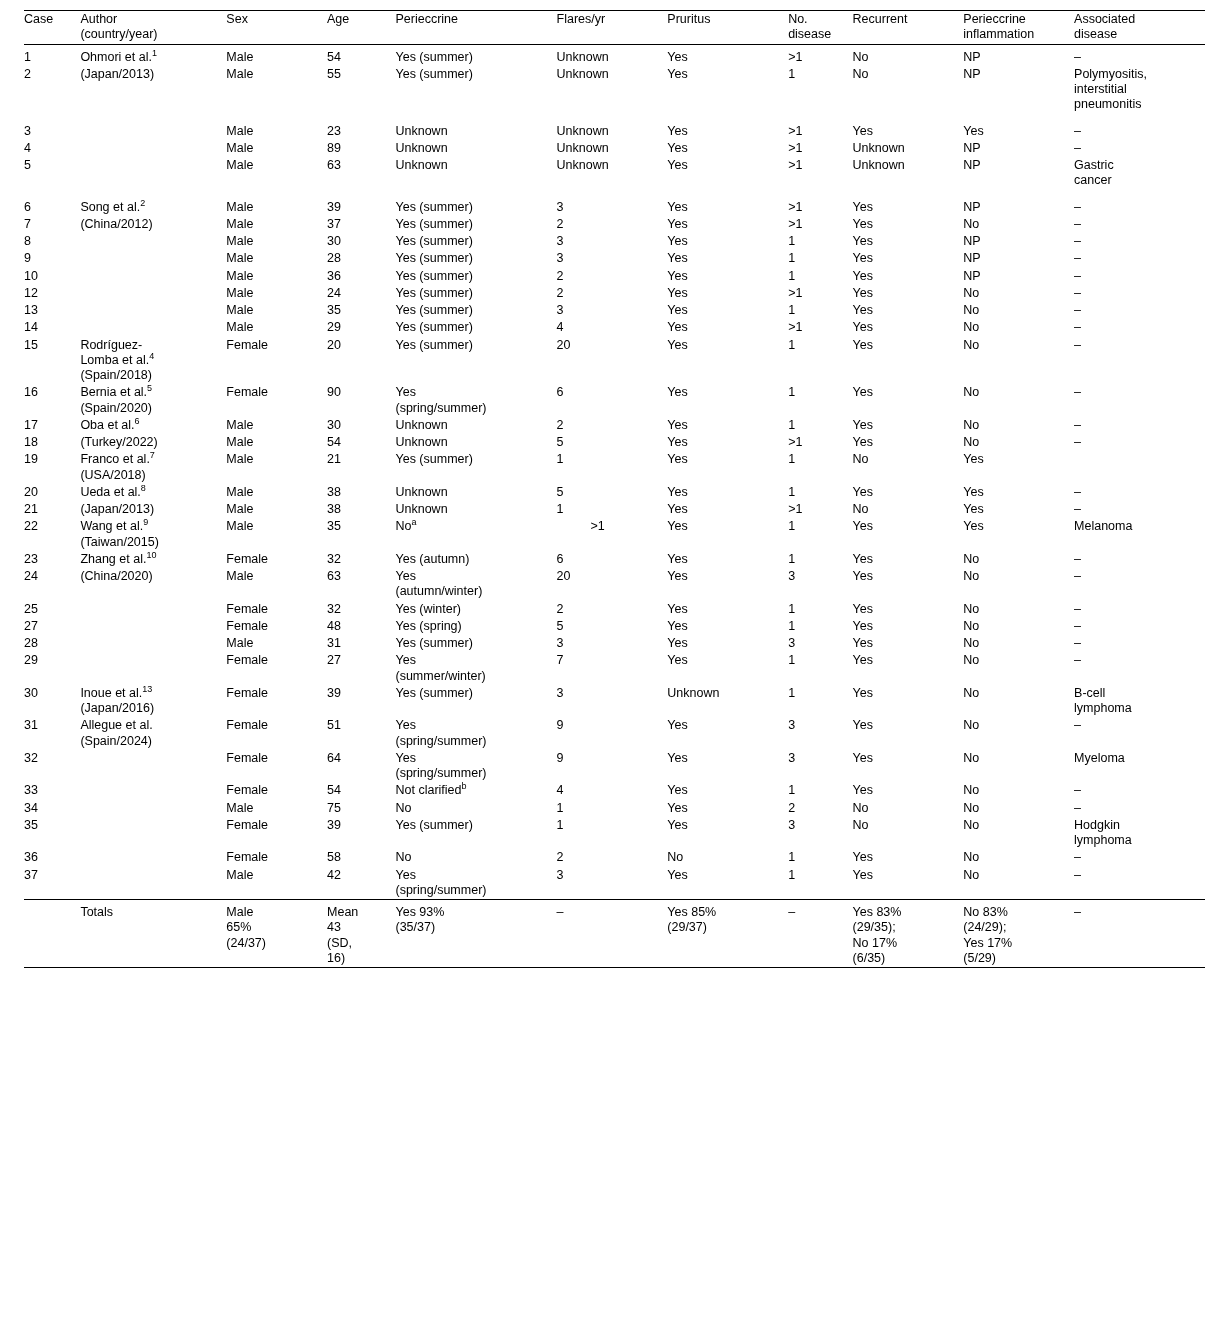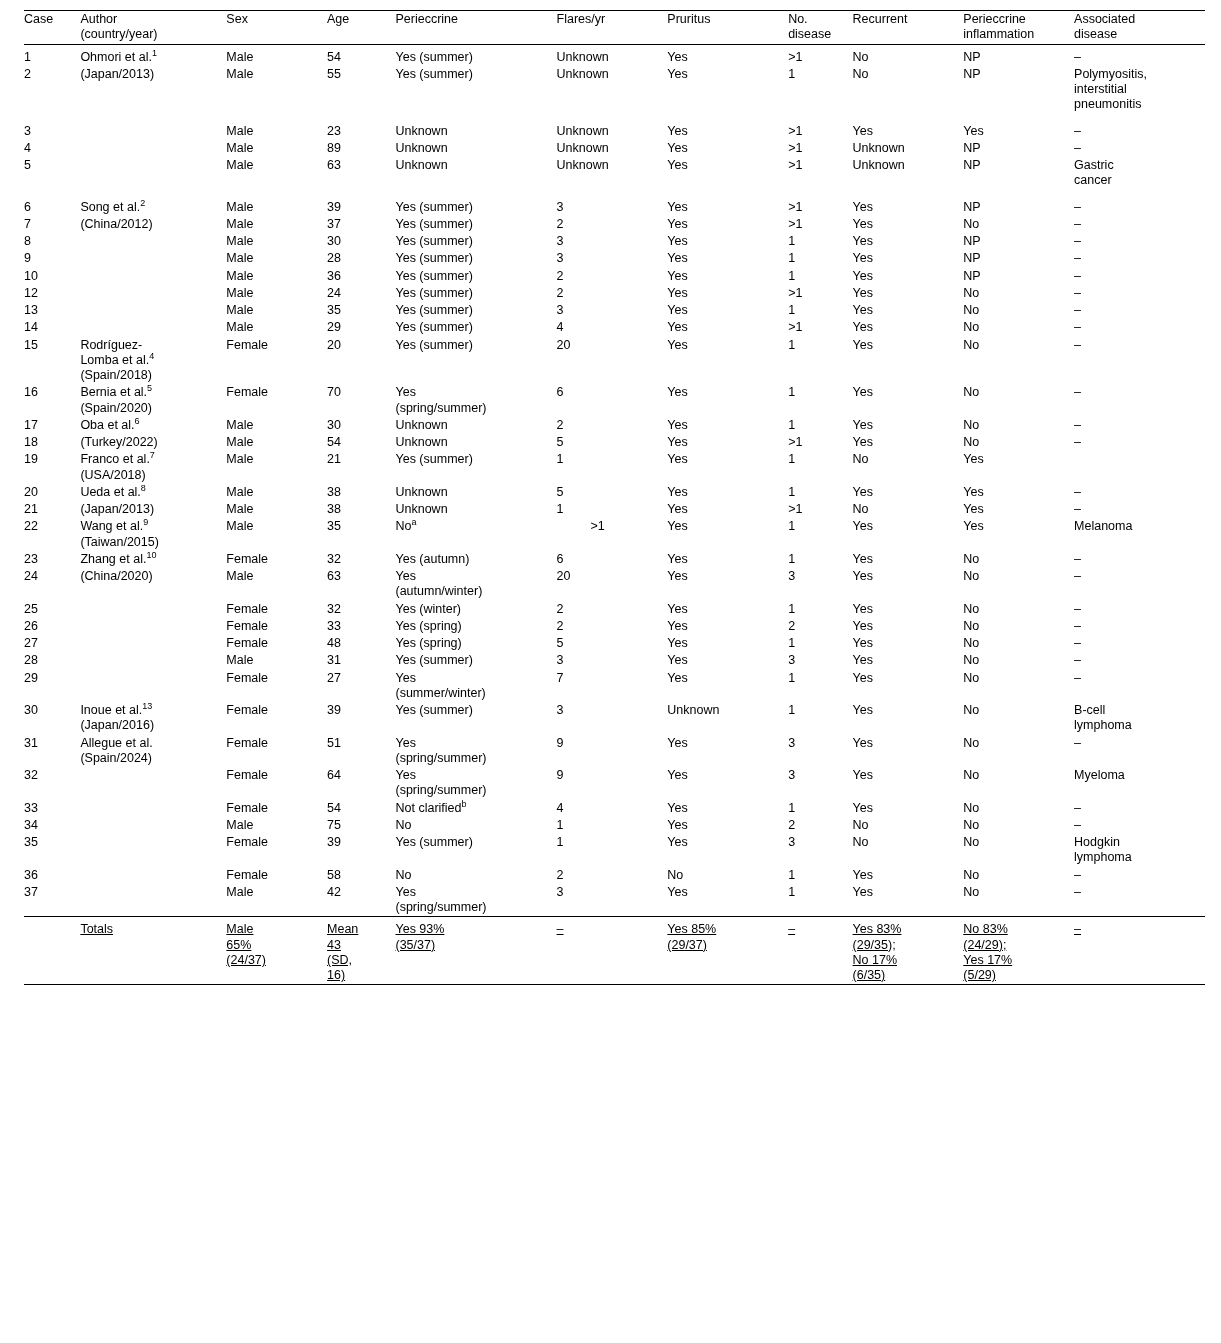--- a/index.html
+++ b/index.html
@@ -30,21 +30,21 @@
     text-align: left;
     vertical-align: top;
     font-weight: normal;
     font-size: 12.5px;
     line-height: 1.22;
     padding: 1px 4px 1px 0;
   }
   thead th { border-top: 1.6px solid #000; border-bottom: 0; padding-top: 6px; padding-bottom: 7px; }
   thead tr.head-row th { }
   tbody tr.first-body td { border-top: 1.1px solid #000; padding-top: 5px; }
-  tbody tr.totals-row td { border-top: 1.1px solid #000; padding-top: 5px; text-decoration: underline; }
+  tbody tr.totals-row td { border-top: 1.1px solid #000; padding-top: 5px; }
   tfoot td { border-top: 1.6px solid #000; height: 2px; padding: 0; }
 
   
   col.c-case { width: 56px; }
   col.c-author { width: 145px; }
   col.c-sex { width: 100px; }
   col.c-age { width: 68px; }
   col.c-season { width: 160px; }
   col.c-flares { width: 110px; }
   col.c-pruritus { width: 120px; }
@@ -287,21 +287,21 @@
           <td class="pre">1</td>
           <td class="pre">Yes</td>
           <td class="pre">No</td>
           <td class="pre">–</td>
         </tr>
         <tr>
           <td class="pre">16</td>
           <td class="pre">Bernia et al.<sup>5</sup>
 (Spain/2020)</td>
           <td class="pre">Female</td>
-          <td class="pre">70</td>
+          <td class="pre">90</td>
           <td class="pre">Yes
 (spring/summer)</td>
           <td class="pre">6</td>
           <td class="pre">Yes</td>
           <td class="pre">1</td>
           <td class="pre">Yes</td>
           <td class="pre">No</td>
           <td class="pre">–</td>
         </tr>
         <tr>
@@ -413,33 +413,20 @@
         </tr>
         <tr>
           <td class="pre">25</td>
           <td class="pre"></td>
           <td class="pre">Female</td>
           <td class="pre">32</td>
           <td class="pre">Yes (winter)</td>
           <td class="pre">2</td>
           <td class="pre">Yes</td>
           <td class="pre">1</td>
-          <td class="pre">Yes</td>
-          <td class="pre">No</td>
-          <td class="pre">–</td>
-        </tr>
-        <tr>
-          <td class="pre">26</td>
-          <td class="pre"></td>
-          <td class="pre">Female</td>
-          <td class="pre">33</td>
-          <td class="pre">Yes (spring)</td>
-          <td class="pre">2</td>
-          <td class="pre">Yes</td>
-          <td class="pre">2</td>
           <td class="pre">Yes</td>
           <td class="pre">No</td>
           <td class="pre">–</td>
         </tr>
         <tr>
           <td class="pre">27</td>
           <td class="pre"></td>
           <td class="pre">Female</td>
           <td class="pre">48</td>
           <td class="pre">Yes (spring)</td>

